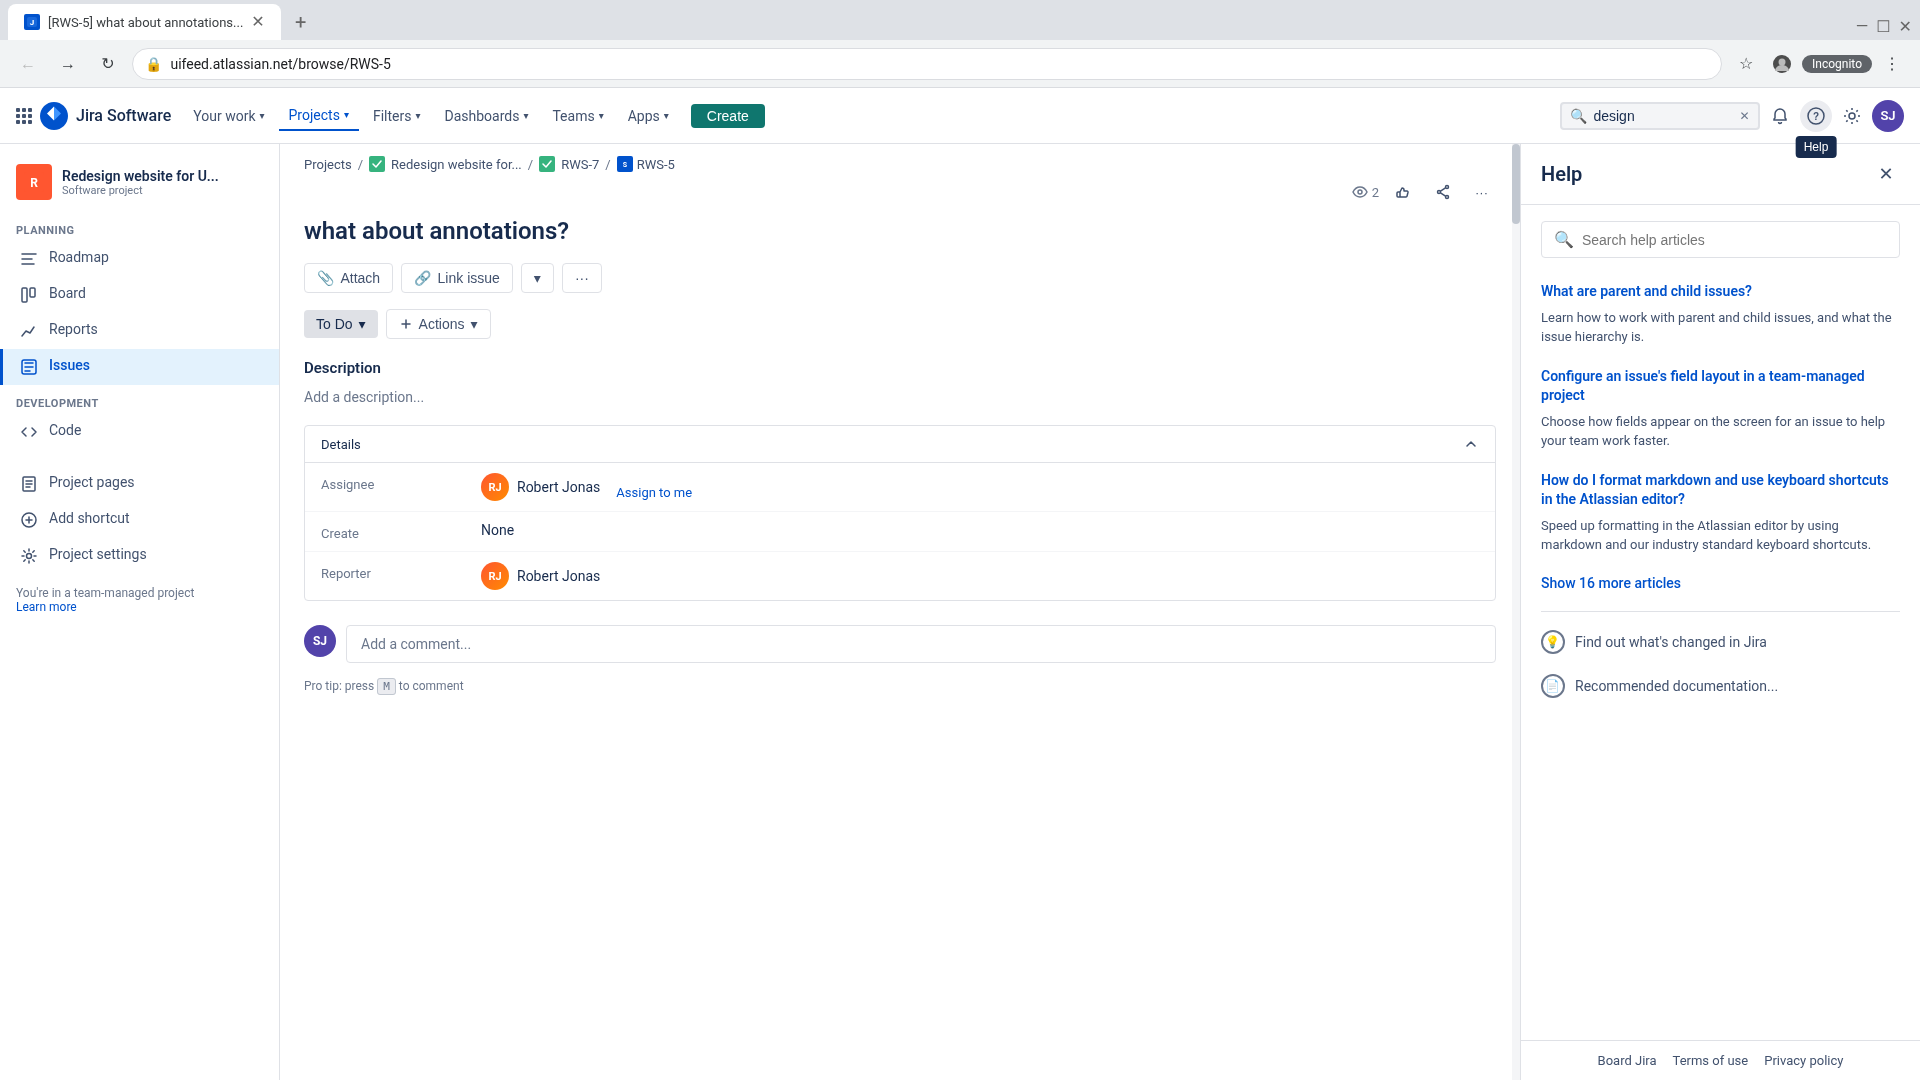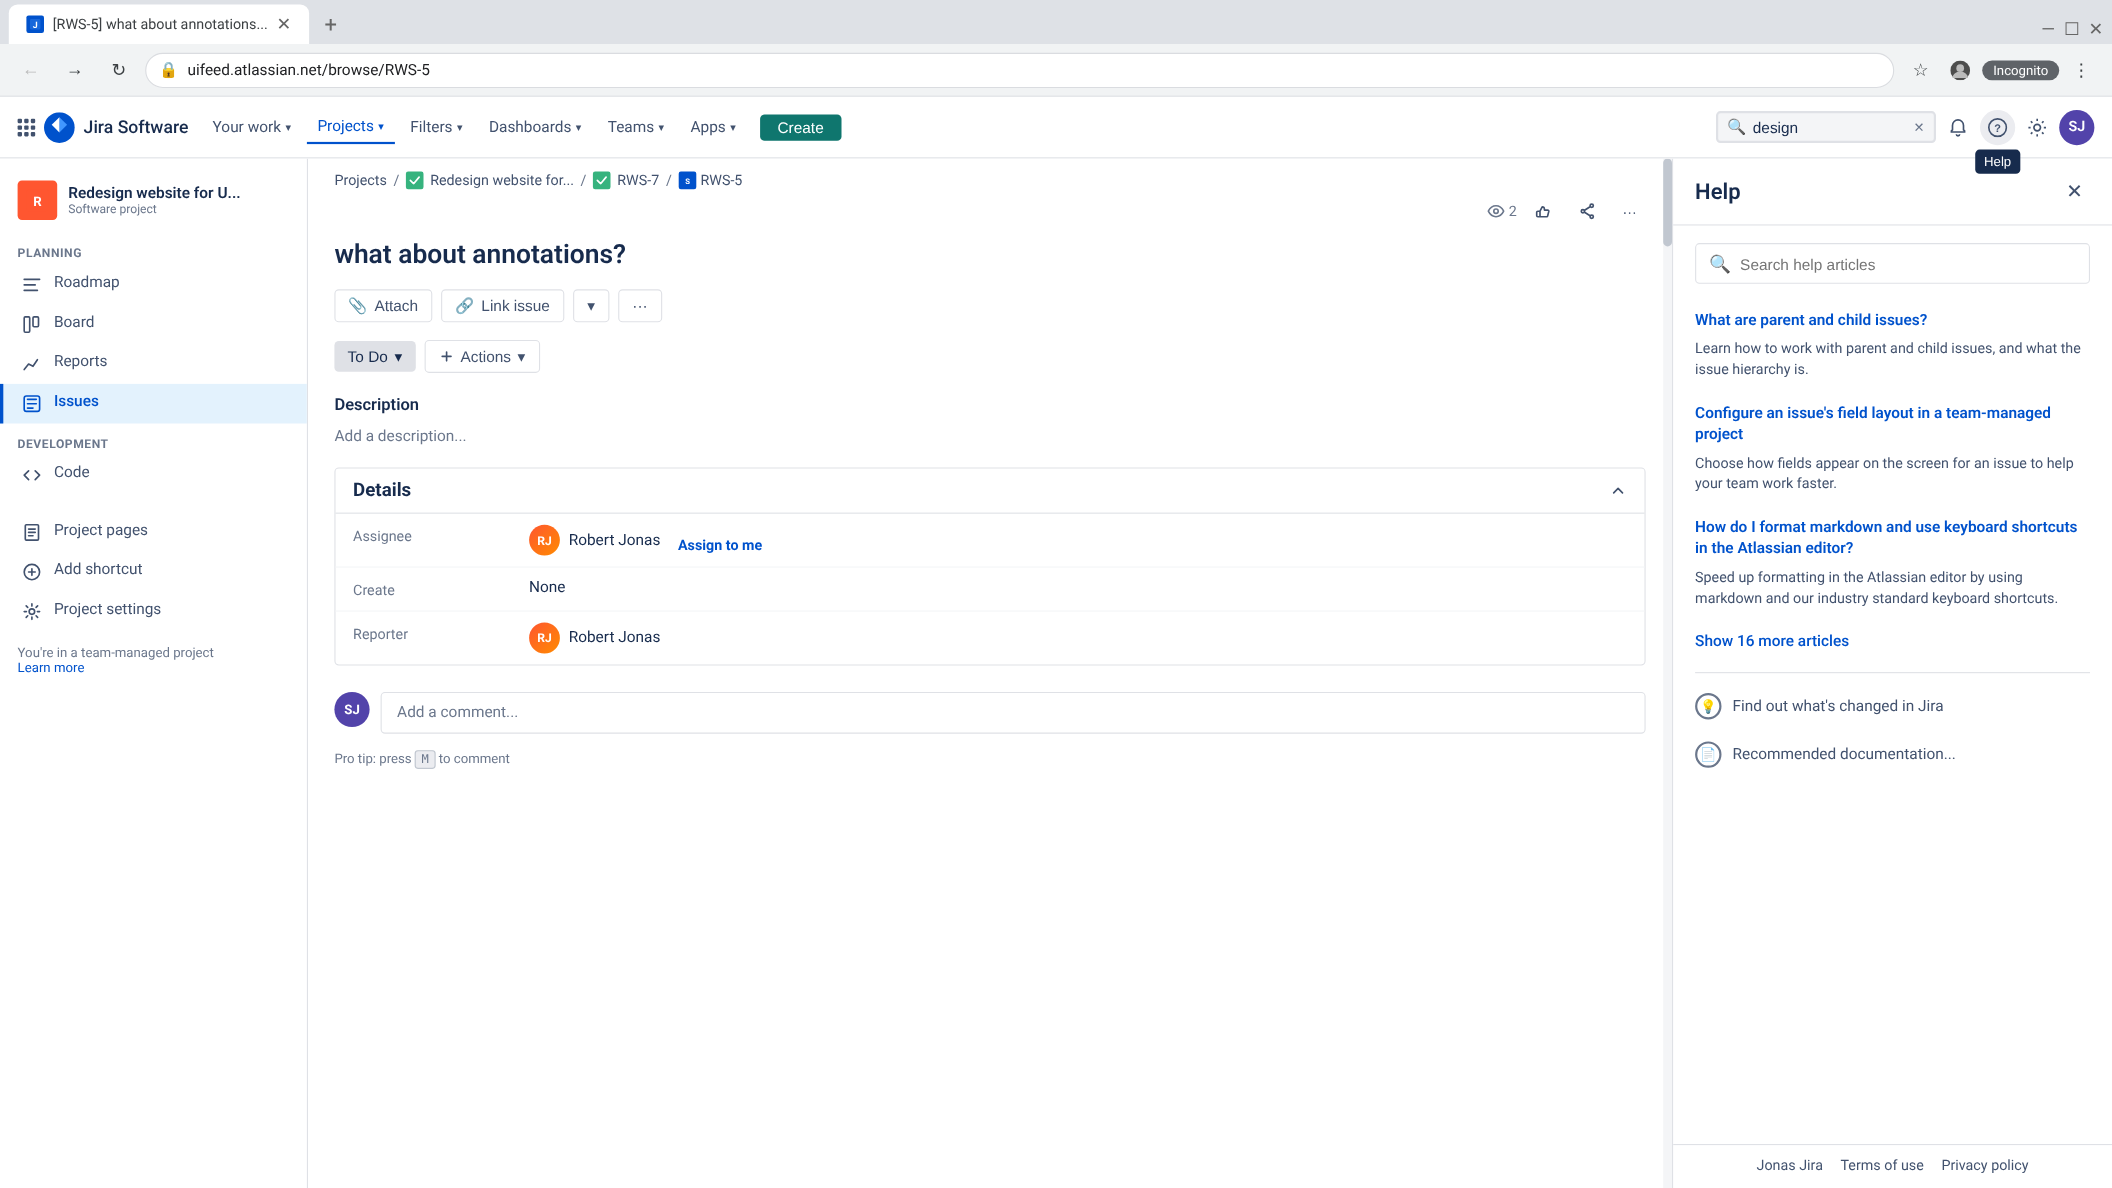--- a/index.html
+++ b/index.html
@@ -92,21 +92,21 @@
     .status-btn { display: flex; align-items: center; gap: 6px; padding: 6px 12px; background: #dfe1e6; border-radius: 4px; cursor: pointer; font-size: 14px; font-weight: 500; color: #172b4d; border: none; }
     .actions-btn { display: flex; align-items: center; gap: 6px; padding: 6px 12px; border: 1px solid #dfe1e6; border-radius: 4px; cursor: pointer; font-size: 14px; color: #42526e; background: #fff; }
 
     
     .section-label { font-size: 15px; font-weight: 600; color: #172b4d; padding: 12px 24px 4px; }
     .description-placeholder { padding: 8px 24px; color: #6b778c; font-size: 14px; cursor: pointer; }
 
     
     .details-panel { margin: 12px 24px; border: 1px solid #dfe1e6; border-radius: 4px; }
     .details-header { display: flex; align-items: center; justify-content: space-between; padding: 10px 16px; cursor: pointer; border-bottom: 1px solid #dfe1e6; }
-    .details-header-title { font-size: 17px; font-weight: 700; color: #172b4d; }
+    .details-header-title { font-size: 13px; font-weight: 400; color: #172b4d; }
     .details-row { display: flex; align-items: flex-start; padding: 10px 16px; border-bottom: 1px solid #f4f5f7; }
     .details-row:last-child { border-bottom: none; }
     .details-label { width: 160px; font-size: 13px; color: #6b778c; flex-shrink: 0; padding-top: 4px; }
     .details-value { flex: 1; font-size: 14px; color: #172b4d; display: flex; align-items: center; gap: 8px; flex-wrap: wrap; }
     .assignee-avatar { width: 28px; height: 28px; border-radius: 50%; background: linear-gradient(135deg, #ff5630, #ff8b00); display: flex; align-items: center; justify-content: center; color: #fff; font-size: 11px; font-weight: 700; flex-shrink: 0; }
     .assign-me-link { color: #0052cc; cursor: pointer; font-size: 13px; }
 
     
     .comment-section { padding: 12px 24px; display: flex; align-items: flex-start; gap: 10px; }
     .comment-avatar { width: 32px; height: 32px; border-radius: 50%; background: #5243aa; display: flex; align-items: center; justify-content: center; color: #fff; font-size: 12px; font-weight: 700; flex-shrink: 0; }
@@ -456,21 +456,21 @@
               </svg>
           </div>
           <div class="details-row">
             <div class="details-label">Assignee</div>
             <div class="details-value">
               <div class="assignee-avatar">
                 <span>RJ</span>
               </div>
               <span>Robert Jonas</span>
               <br style="width:100%">
-              <span class="assign-me-link" style="display:block; margin-top:10px;font-weight:bold;">Assign to me</span>
+              <span class="assign-me-link" style="display:block; margin-top:10px;">Assign to me</span>
             </div>
           </div>
           <div class="details-row">
             <div class="details-label">Create</div>
             <div class="details-value">
               <span>None</span>
             </div>
           </div>
           <div class="details-row">
             <div class="details-label">Reporter</div>
@@ -533,20 +533,20 @@
             <div class="help-link-icon">💡</div>
             <span>Find out what's changed in Jira</span>
           </div>
           <div class="help-link-item">
             <div class="help-link-icon">📄</div>
             <span>Recommended documentation...</span>
           </div>
         </div>
 
         <div class="help-panel-footer">
-          <span class="help-footer-link">Jonas Jira</span>
+          <span class="help-footer-link">Board Jira</span>
           <span class="help-footer-link">Terms of use</span>
           <span class="help-footer-link">Privacy policy</span>
         </div>
       </div>
     </div>
   </div>
 </div>
 
 </body></html>

